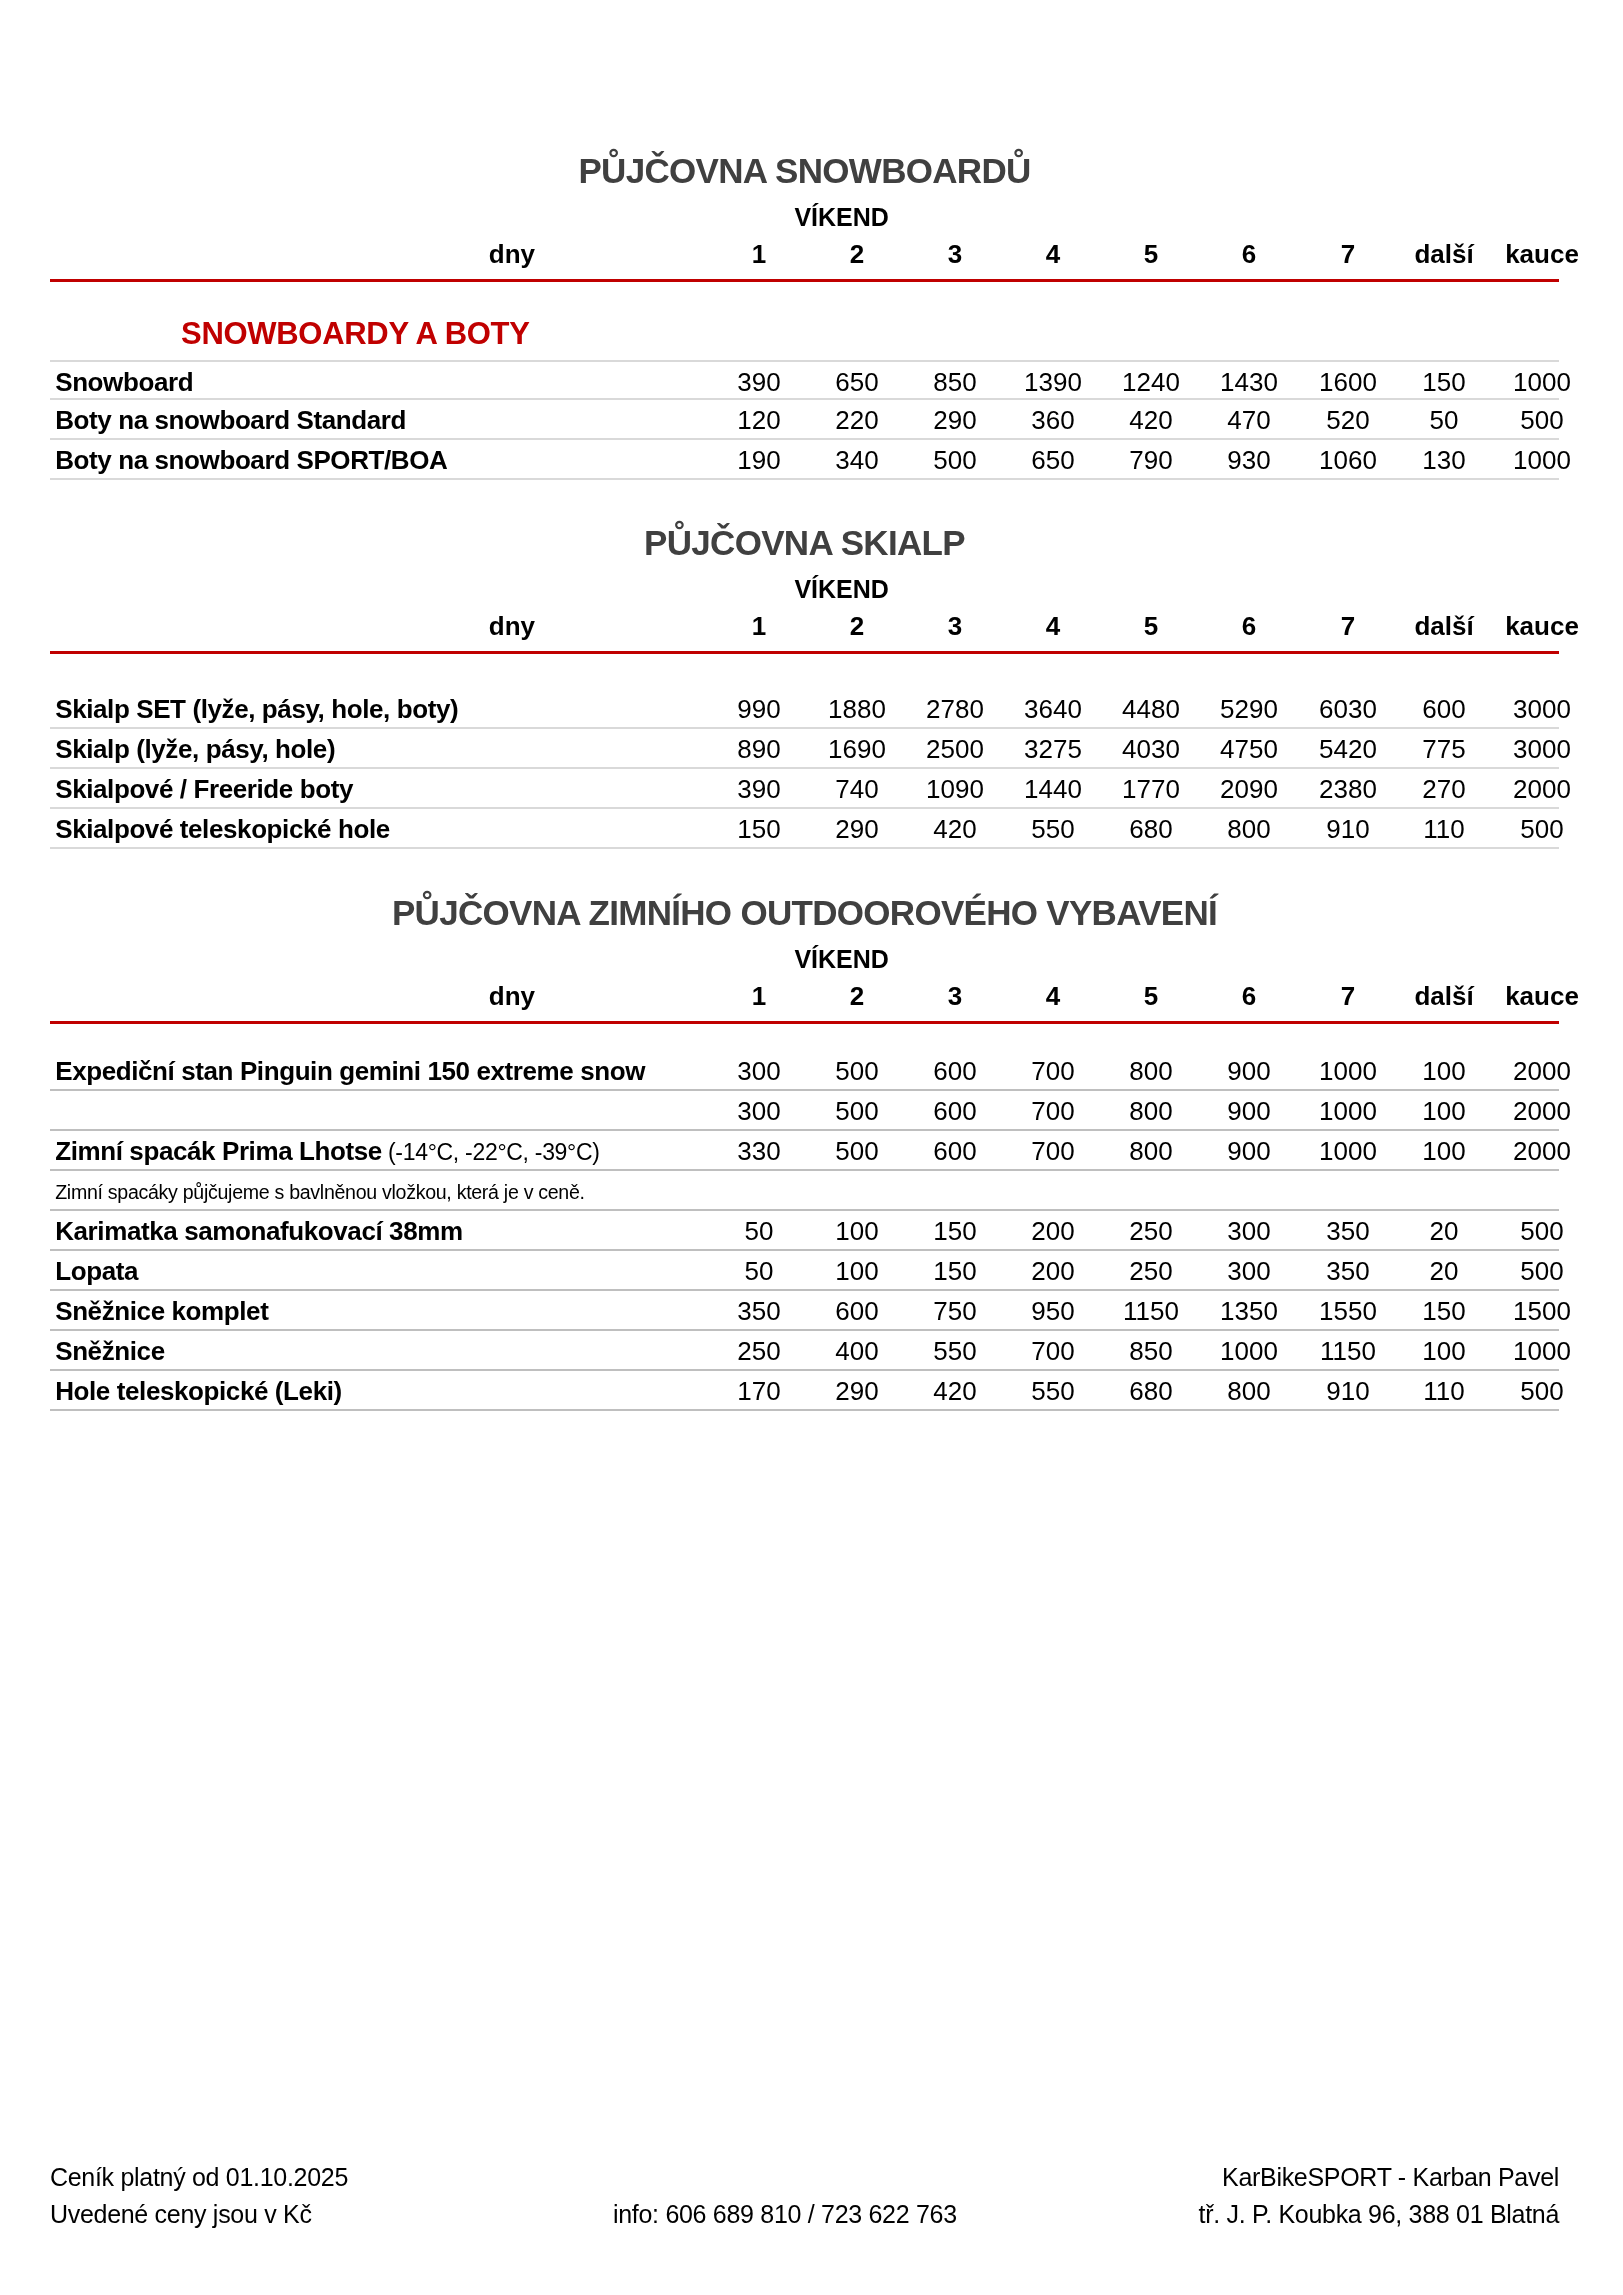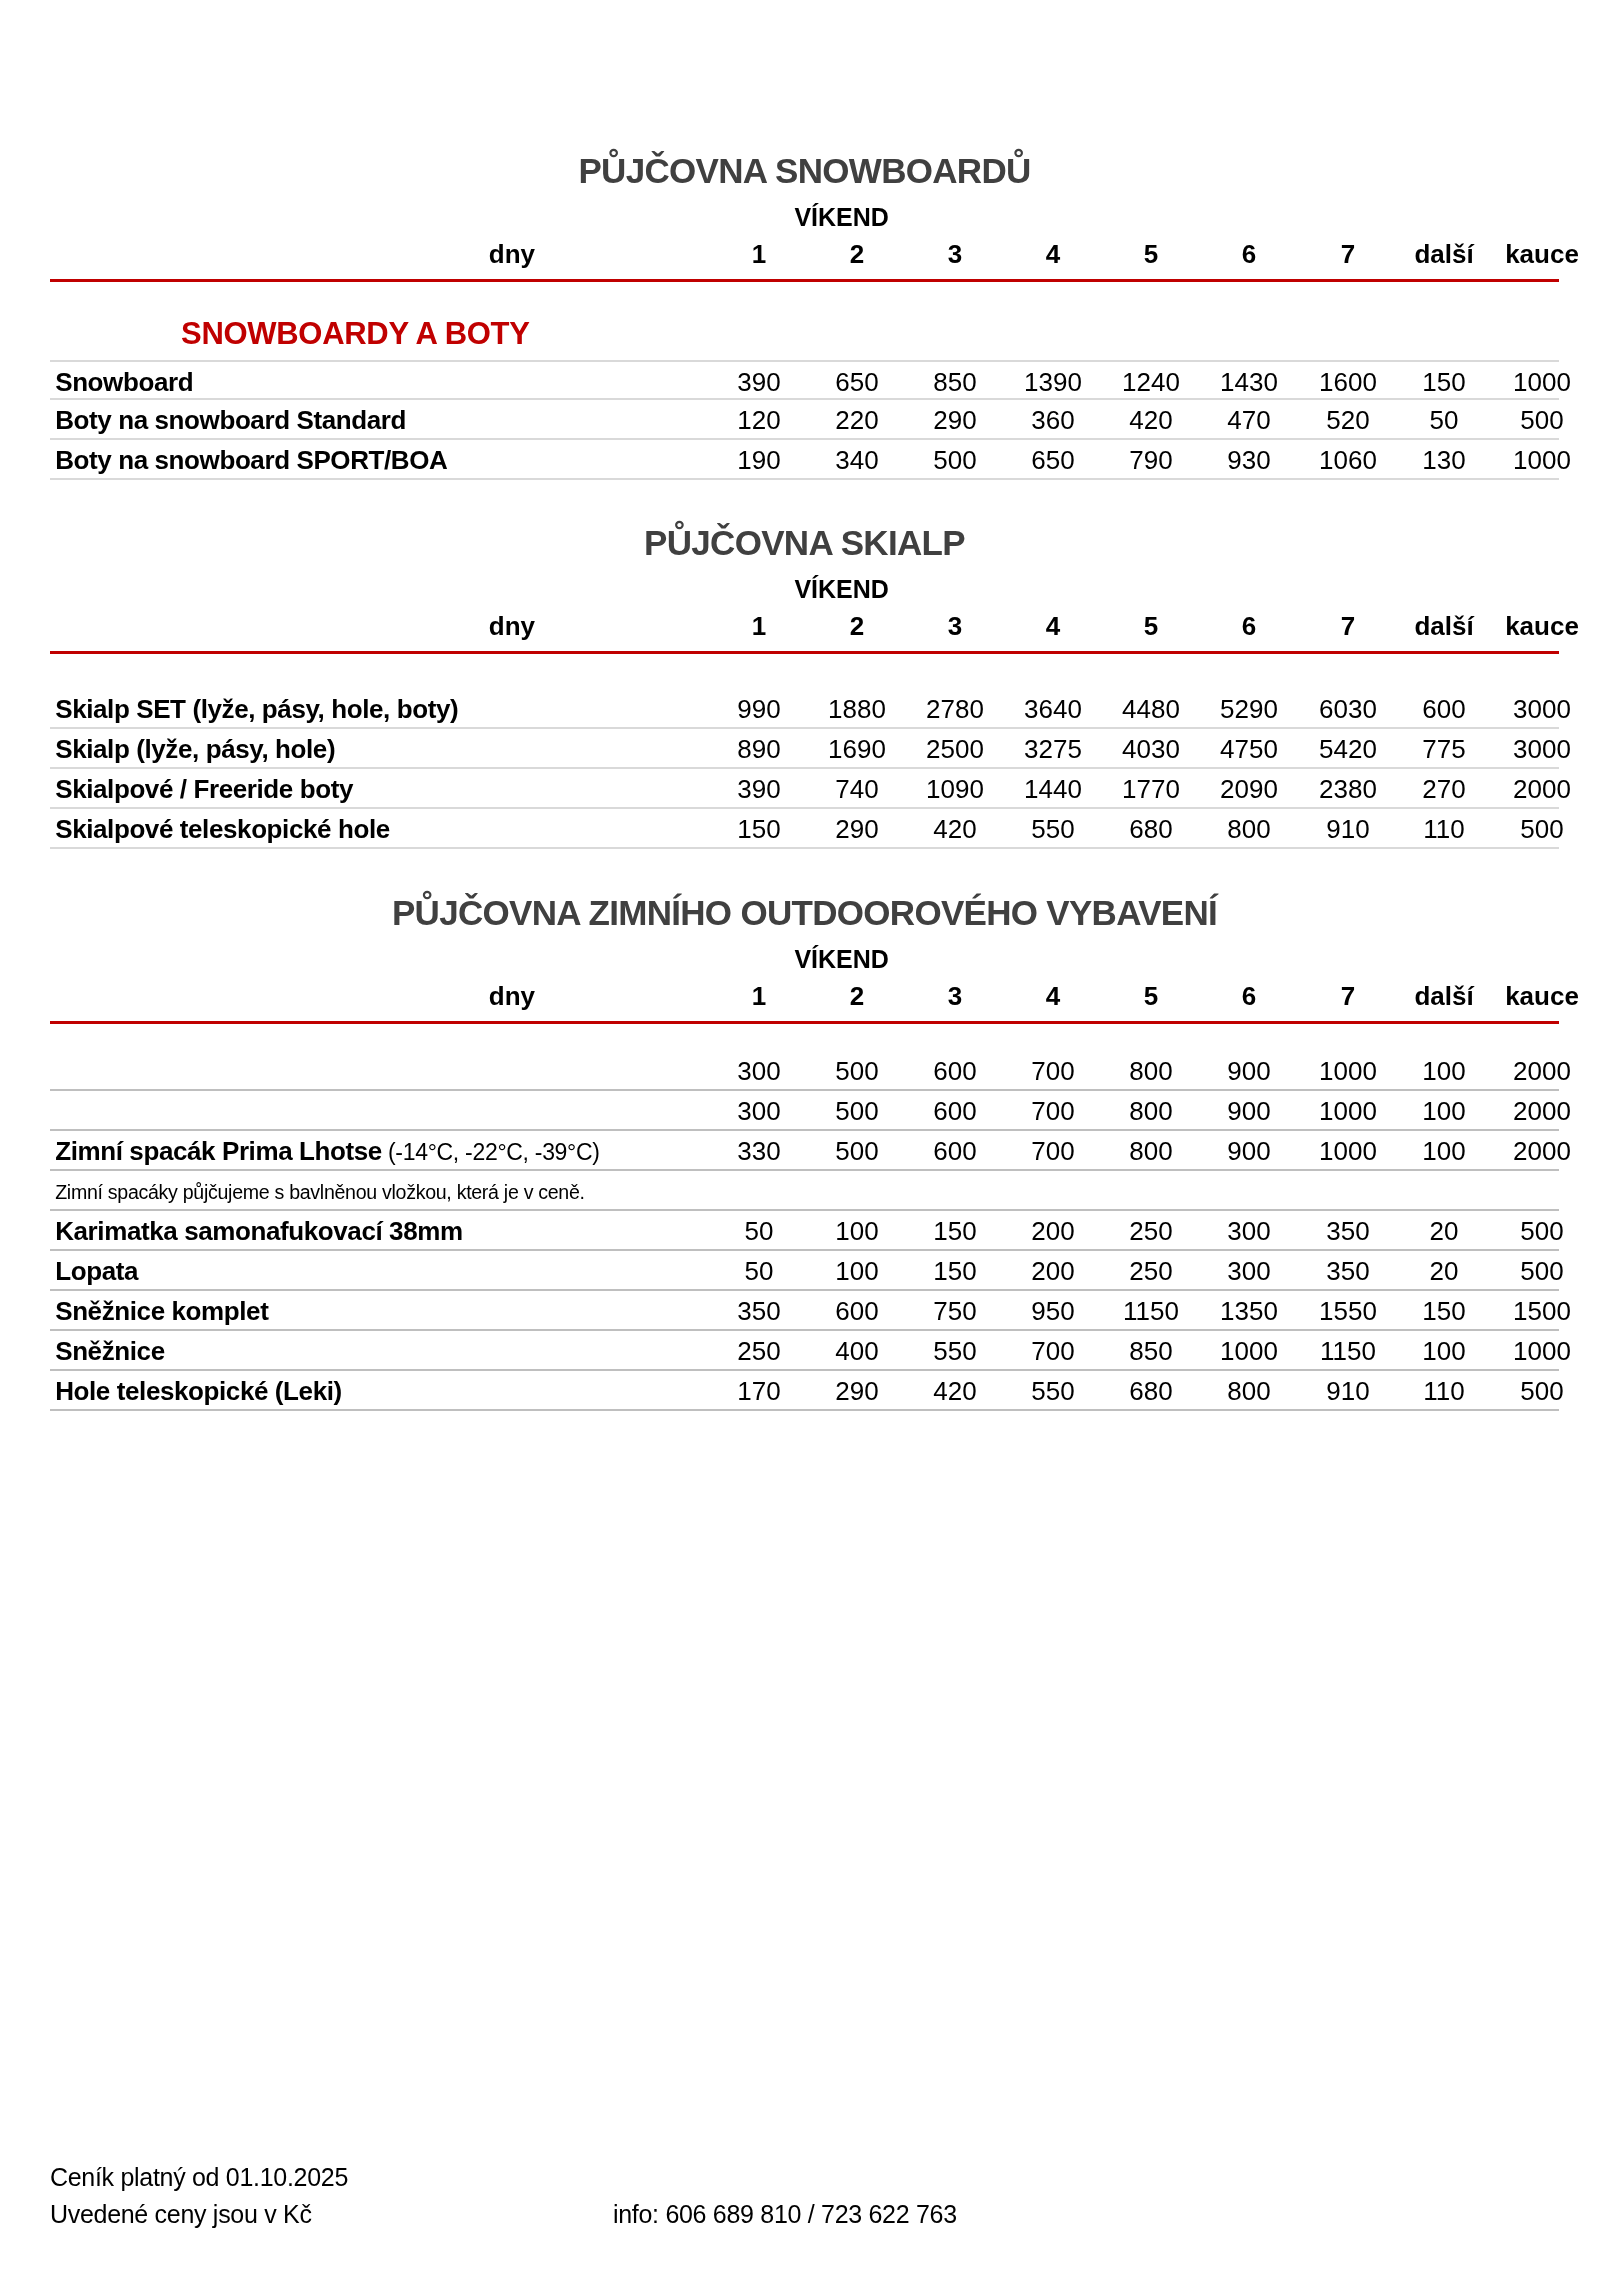--- a/index.html
+++ b/index.html
@@ -200,20 +200,21 @@
     <div class="col c5">5</div>
     <div class="col c6">6</div>
     <div class="col c7">7</div>
     <div class="col c8">další</div>
     <div class="col c9">kauce</div>
   </div>
   <div class="red-line" style="top:128px;"></div>
 
   <div class="rows dark" style="top:158px;">
     <div class="row">
+      <div class="name"><span>Expediční stan Pinguin gemini 150 extreme snow</span><span class="extra"></span></div>
       <div class="col c1">300</div>
       <div class="col c2">500</div>
       <div class="col c3">600</div>
       <div class="col c4">700</div>
       <div class="col c5">800</div>
       <div class="col c6">900</div>
       <div class="col c7">1000</div>
       <div class="col c8">100</div>
       <div class="col c9">2000</div>
     </div>
@@ -307,14 +308,18 @@
 </div>
 
 <div class="footer">
   <div class="f-left">
     <span class="f-line">Ceník platný od 01.10.2025</span>
     <span class="f-line">Uvedené ceny jsou v Kč</span>
   </div>
   <div class="f-mid">
     <span class="f-line">info: 606 689 810 / 723 622 763</span>
   </div>
+  <div class="f-right">
+    <span class="f-line">KarBikeSPORT - Karban Pavel</span>
+    <span class="f-line">tř. J. P. Koubka 96, 388 01 Blatná</span>
+  </div>
 </div>
 
 
 </body></html>

